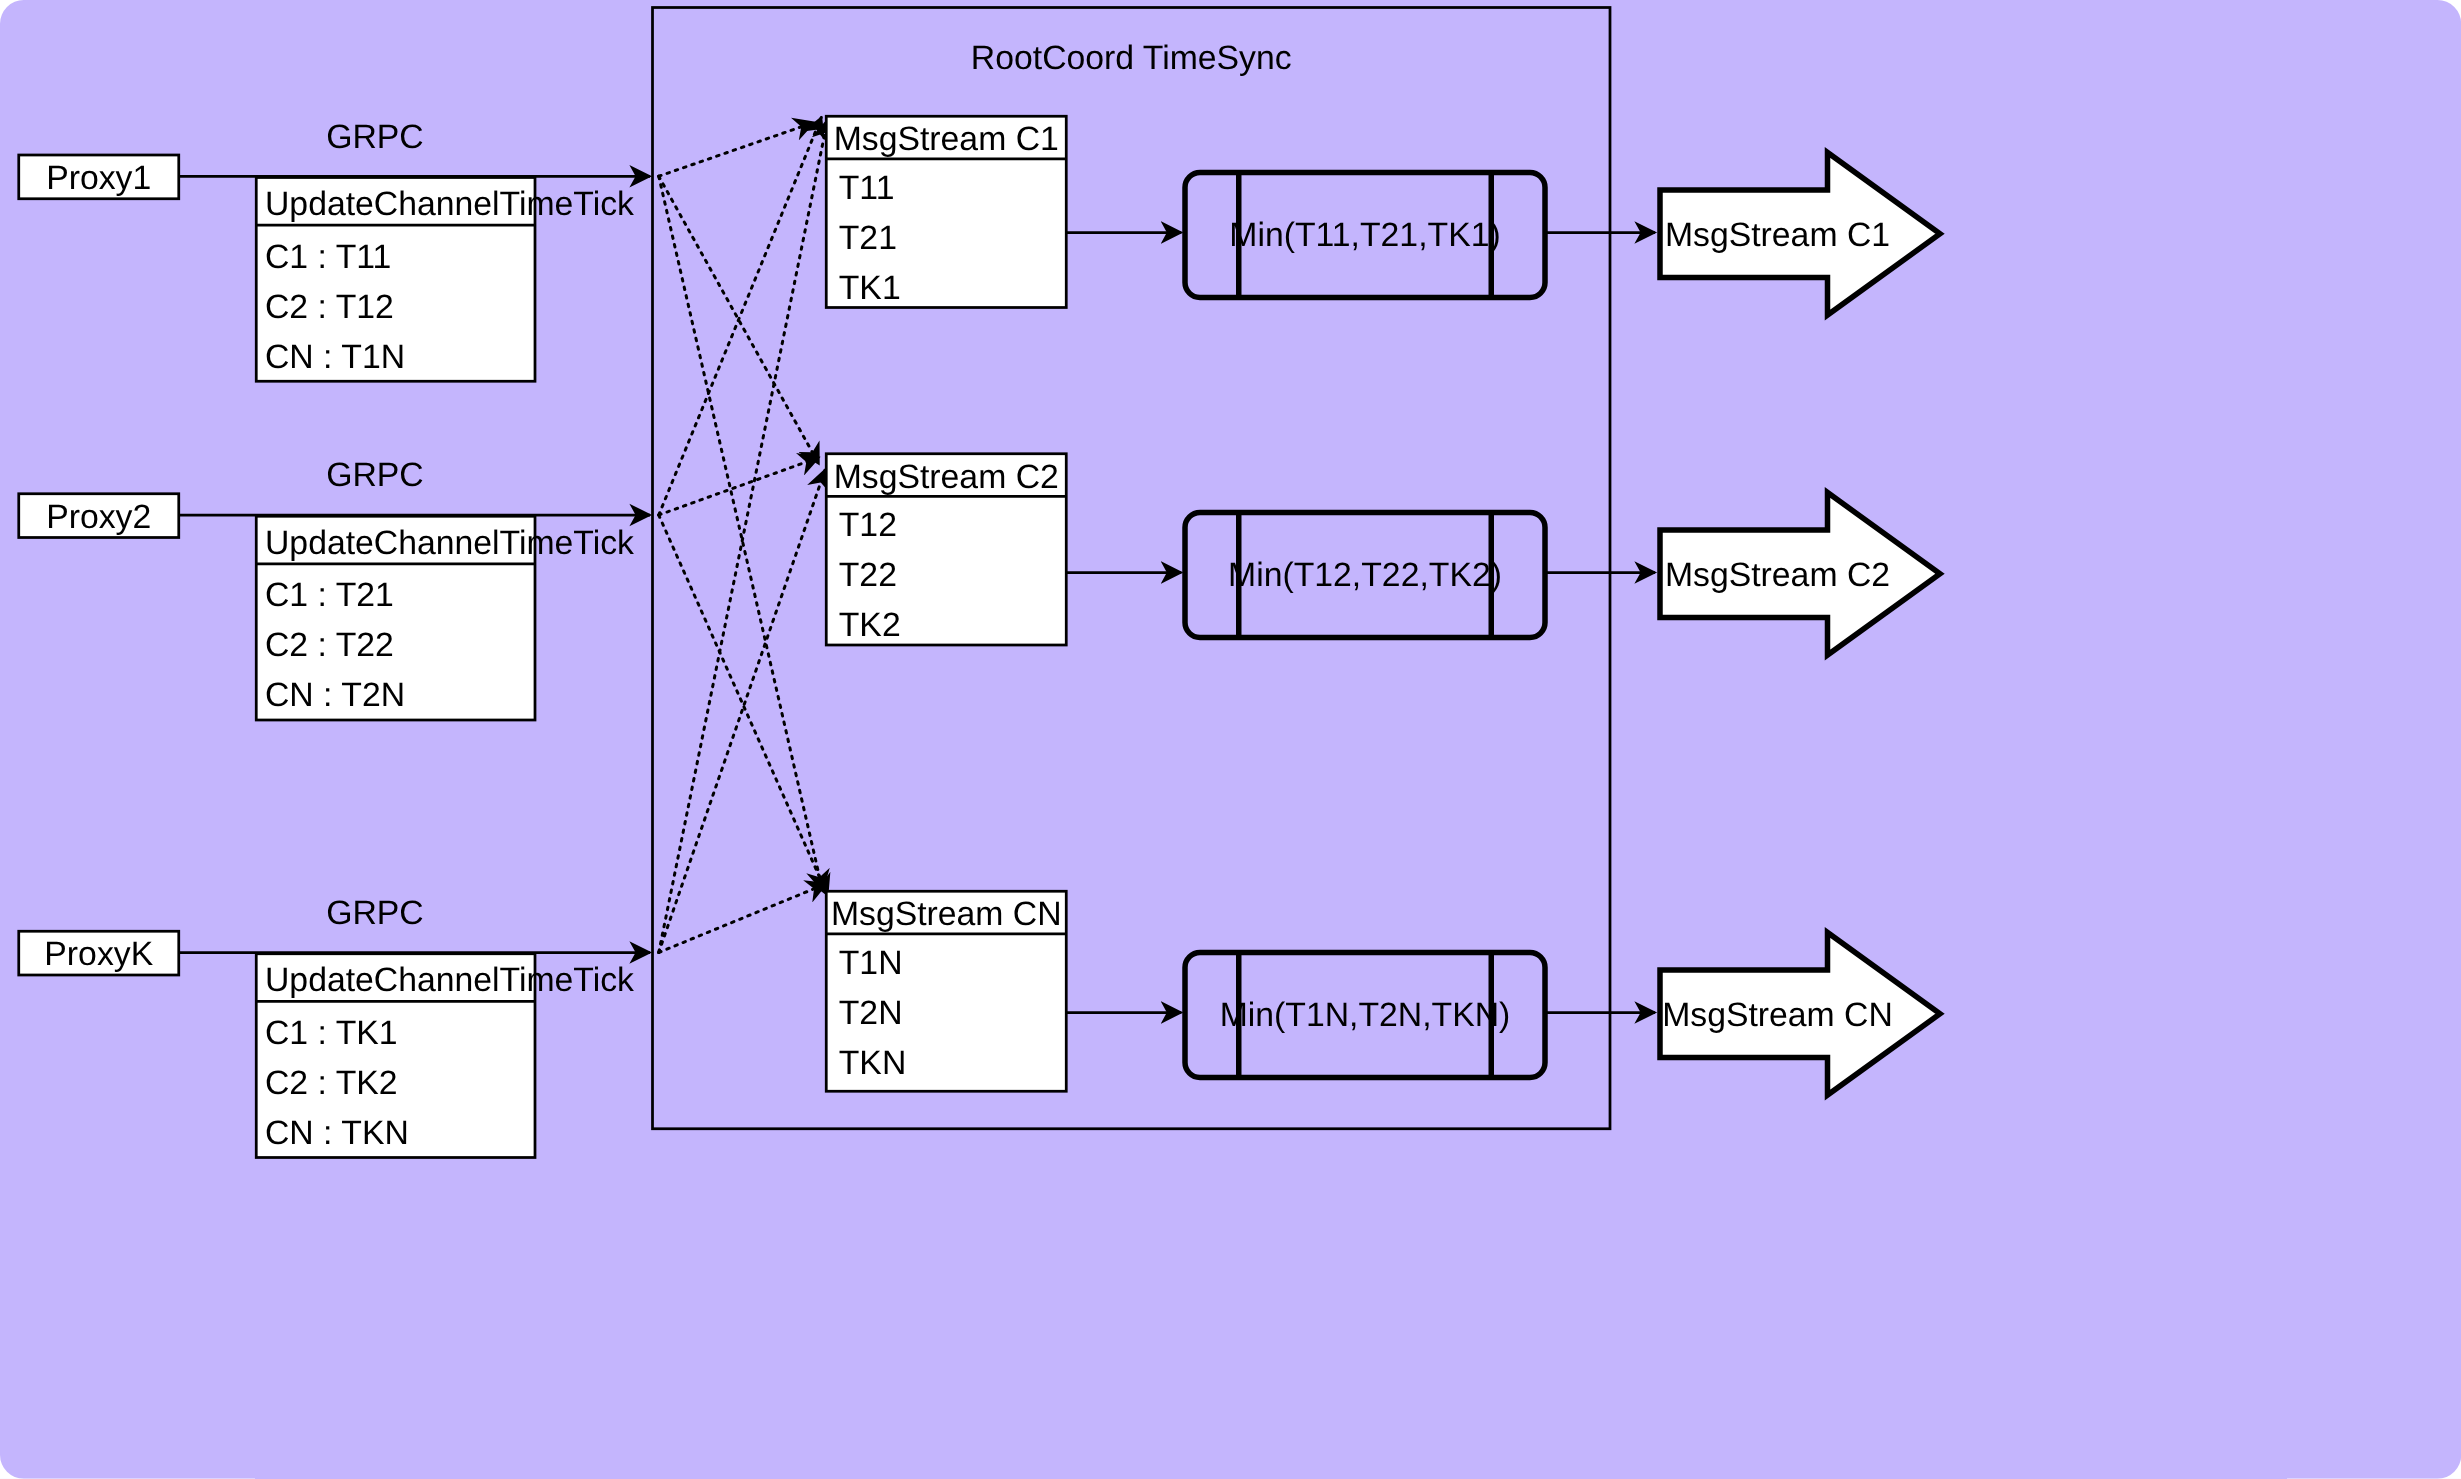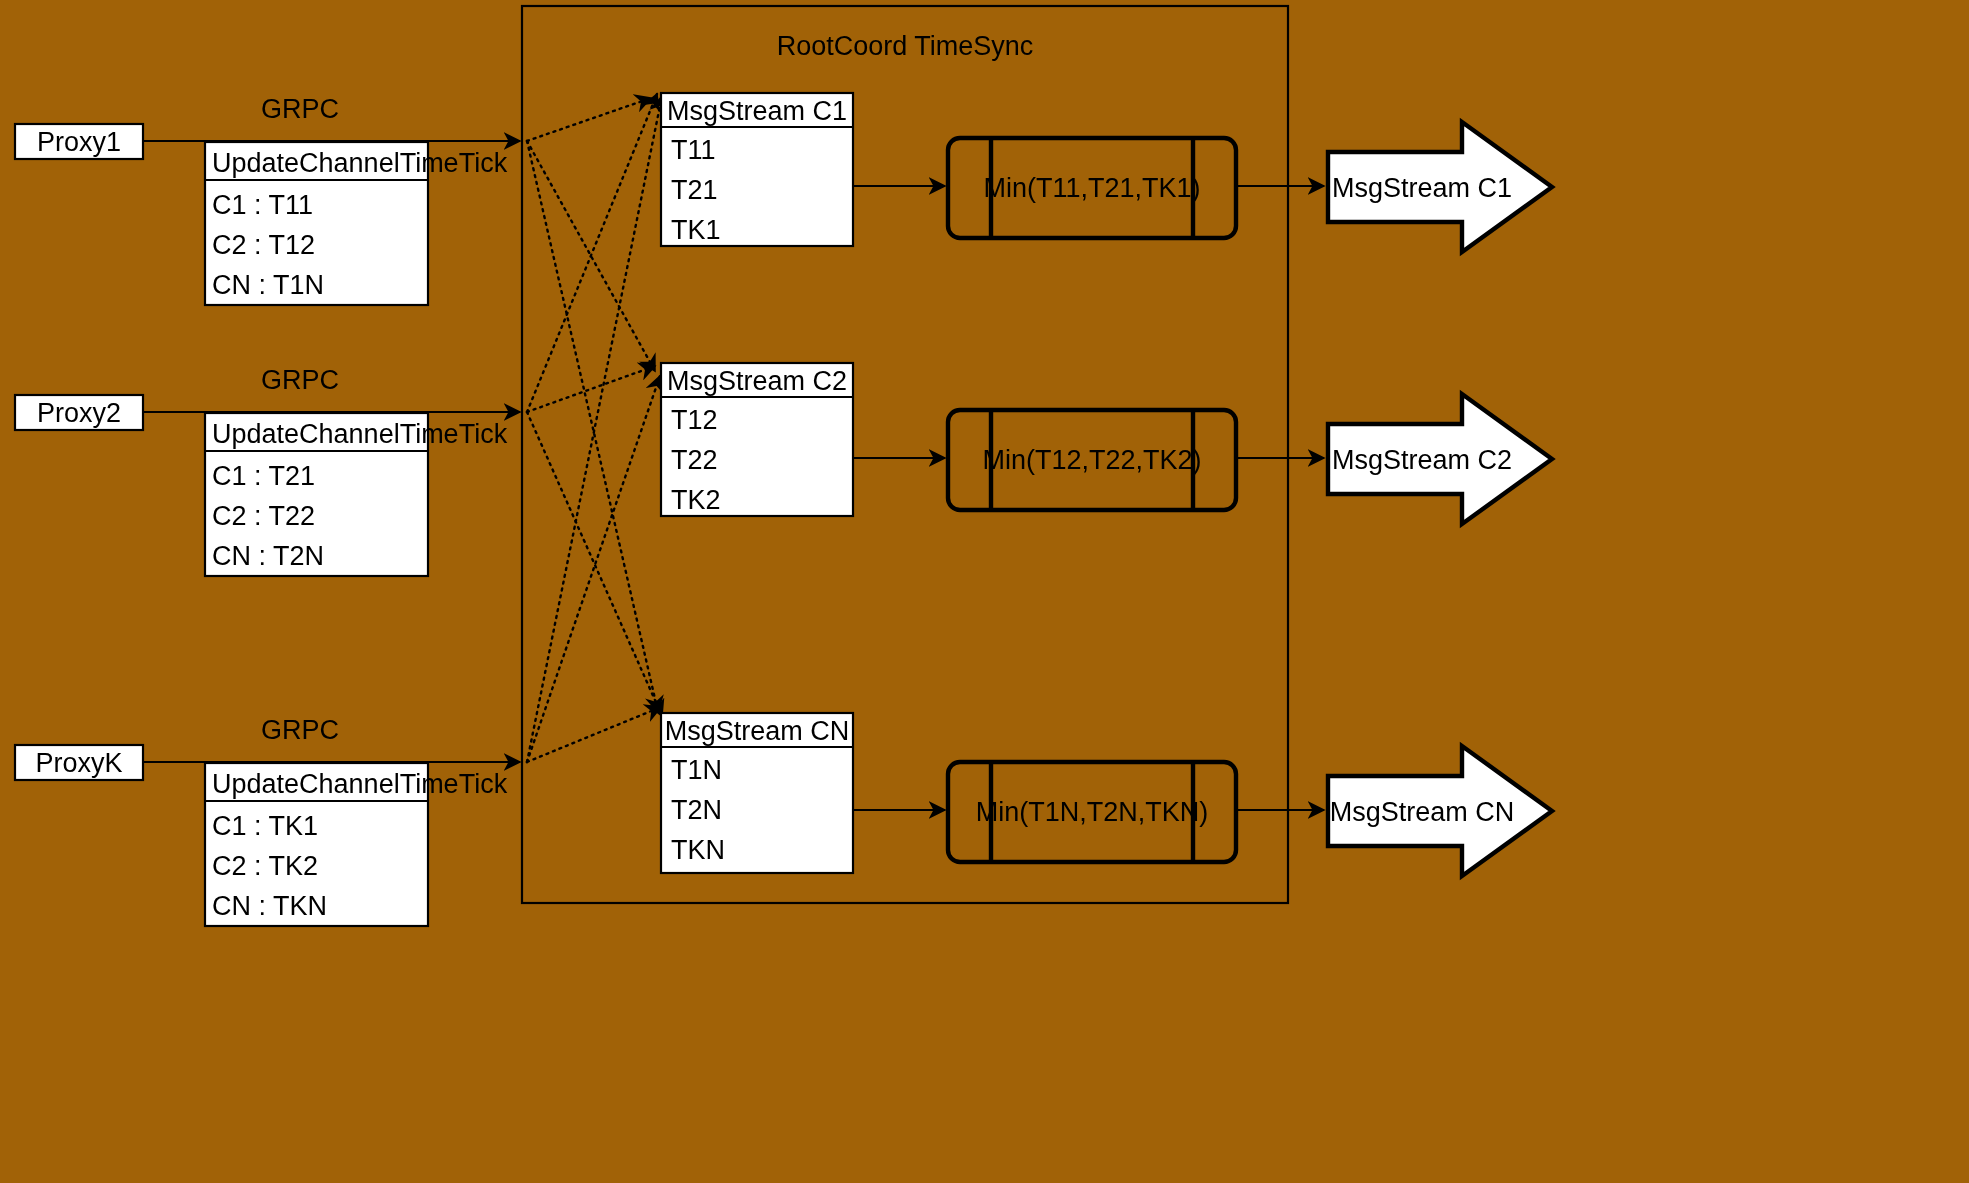--- a/index.html
+++ b/index.html
@@ -10,21 +10,22 @@
   body {
     width: 1969px;
     height: 1183px;
     font-family: "Liberation Sans", sans-serif;
     overflow: hidden;
   }
   #stage {
     position: relative;
     width: 1969px;
     height: 1183px;
-    background: #a16207;
+    background: #c4b5fd;
+    border-radius: 19px;
   }
   svg#diagram {
     position: absolute;
     left: 0;
     top: 0;
     width: 1969px;
     height: 1183px;
   }
   .shape-stroke {
     fill: none;

